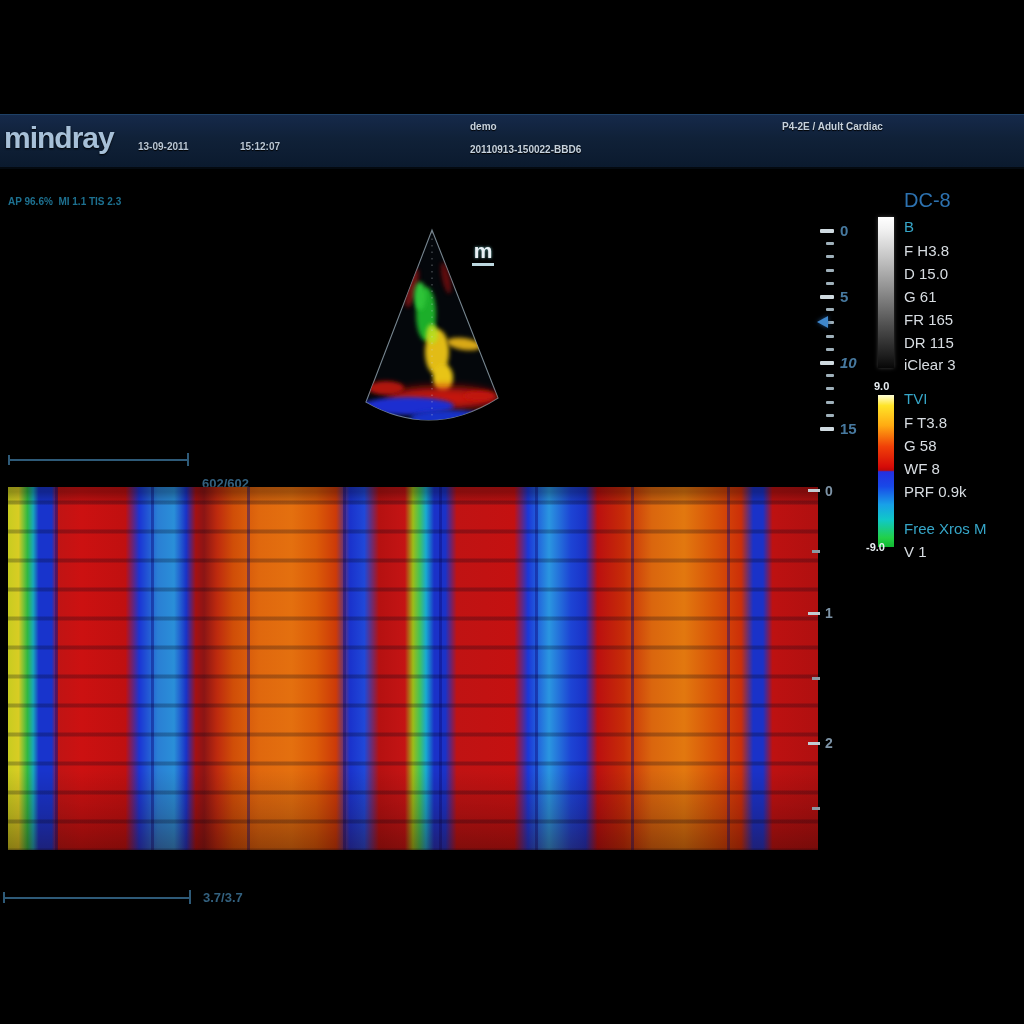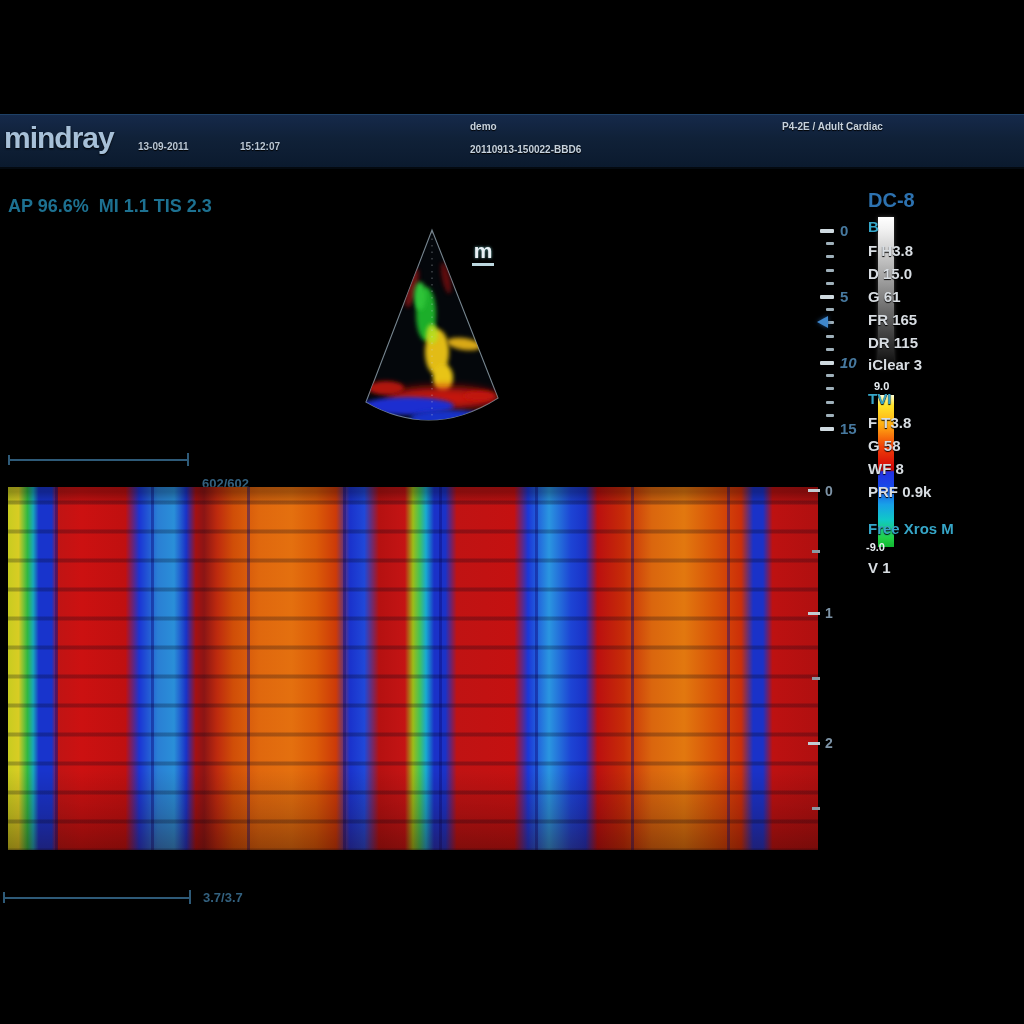--- a/index.html
+++ b/index.html
@@ -18,21 +18,21 @@
     color:#a7c0d8;letter-spacing:-1px;text-shadow:0 1px 2px #000;
   }
   .tb-text{position:absolute;font-size:10px;font-weight:700;color:#b9c7d6;text-shadow:0 1px 1px #000;}
   #tb-date{left:138px;top:26px;}
   #tb-time{left:240px;top:26px;}
   #tb-demo{left:470px;top:6px;color:#c6d2de;}
   #tb-id{left:470px;top:29px;color:#c6d2de;}
   #tb-preset{left:782px;top:6px;color:#c6d2de;}
   
   #status-line{
-    position:absolute;left:8px;top:196px;font-size:18px;font-weight:700;
+    position:absolute;left:8px;top:196px;font-size:10px;font-weight:700;
     color:#1d7191;white-space:pre;
   }
   
   #sector{position:absolute;left:350px;top:226px;width:164px;height:206px;}
   
   #m-marker{
     position:absolute;left:472px;top:240px;width:22px;text-align:center;
     font-size:21px;font-weight:700;color:#e9eff4;line-height:22px;
     border-bottom:3px solid #bcd6de;padding-bottom:1px;text-shadow:0 0 3px #6aa;
   }
@@ -54,21 +54,21 @@
   }
   
   #tvibar{
     position:absolute;left:878px;top:395px;width:16px;height:152px;
     background:linear-gradient(180deg,
       #ffffd8 0%,#ffe428 7%,#ffab12 20%,#f04008 34%,#d60c08 47%,#c00808 49.5%,
       #2430e0 50.5%,#1848e8 60%,#18a0e8 72%,#10c8c8 82%,#22d048 94%,#10b830 100%);
   }
   .bar-limit{position:absolute;font-size:11px;font-weight:700;color:#e8eef2;}
   
-  .rp{position:absolute;left:868px;font-size:15px;font-weight:700;color:#d8dde2;text-shadow:0 1px 1px #000;}
+  .rp{position:absolute;left:904px;font-size:15px;font-weight:400;color:#d8dde2;text-shadow:0 1px 1px #000;}
   .rp.model{font-size:20px;color:#2d72b0;}
   .rp.mode{color:#36a6c8;}
   
   .ind-line{position:absolute;height:2px;background:#2e5a78;}
   .ind-tick{position:absolute;width:2px;background:#2e5a78;}
   .ind-label{position:absolute;font-size:13px;font-weight:700;color:#33617f;}
   
   #mstrip{
     position:absolute;left:8px;top:487px;width:810px;height:363px;
     background:
@@ -184,21 +184,21 @@
 
   <span class="bar-limit" style="left:874px;top:380px;">9.0</span>
   <div id="tvibar"></div>
   <span class="bar-limit" style="left:866px;top:541px;text-align:right;">-9.0</span>
   <div class="rp mode" style="top:390px;">TVI</div>
   <div class="rp" style="top:414px;">F T3.8</div>
   <div class="rp" style="top:437px;">G 58</div>
   <div class="rp" style="top:460px;">WF 8</div>
   <div class="rp" style="top:483px;">PRF 0.9k</div>
   <div class="rp mode" style="top:520px;">Free Xros M</div>
-  <div class="rp" style="top:543px;margin-top:16px;">V 1</div>
+  <div class="rp" style="top:543px;">V 1</div>
 
   <div class="ind-line" style="left:8px;top:459px;width:180px;"></div>
   <div class="ind-tick" style="left:8px;top:455px;height:10px;"></div>
   <div class="ind-tick" style="left:187px;top:453px;height:13px;"></div>
   <div class="ind-label" style="left:202px;top:452px;margin-top:24px;">602/602</div>
 
   <div id="mstrip"></div>
 
   <div class="mtick" style="top:489px;"></div>
   <div class="mtick minor" style="top:550px;"></div>

